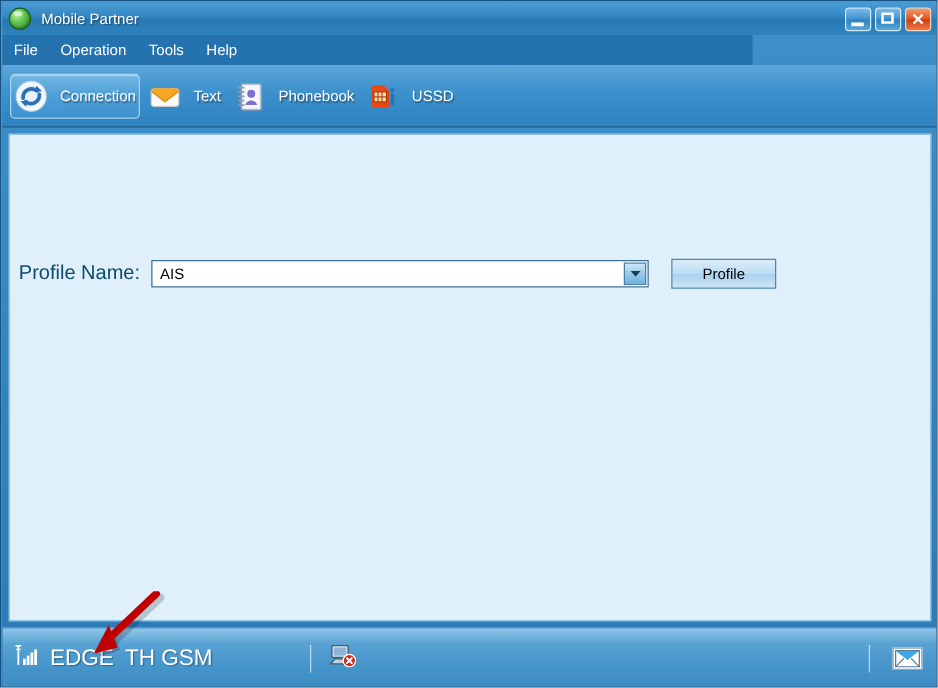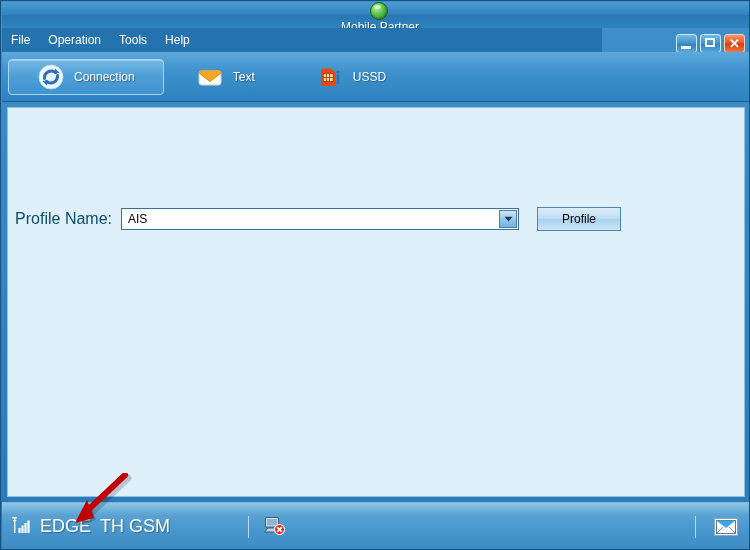--- a/index.html
+++ b/index.html
@@ -26,21 +26,20 @@
   }
 
   
   #title-bar {
     position: absolute;
     left: 1px; top: 1px;
     width: 748px; height: 26px;
     background: linear-gradient(180deg, #4b9cd3 0%, #3184c0 48%, #2878b2 52%, #2f84bd 100%);
     display: flex;
     align-items: center;
-    flex-direction: column;
   }
   #title-bar-icon {
     width: 16px; height: 16px;
     margin-left: 5px;
     border-radius: 50%;
     background: radial-gradient(circle at 34% 30%, #b7ef9c 0%, #5cc24a 45%, #2f8c28 100%);
     border: 1px solid #1d5f18;
     box-shadow: inset -1px -1px 2px rgba(0,0,0,.28);
     position: relative;
     flex: none;
@@ -131,21 +130,21 @@
     border-bottom: 1px solid #1b5c8d;
     display: flex;
     align-items: center;
     padding-left: 6px;
     box-sizing: border-box;
   }
   .tool-tab {
     height: 36px;
     display: flex;
     align-items: center;
-    padding: 0 28px;
+    padding: 0 2px;
     margin-right: 3px;
     border: 1px solid transparent;
     border-radius: 4px;
     box-sizing: border-box;
     cursor: pointer;
   }
   .tool-tab.active {
     background: linear-gradient(180deg, #72b7e4 0%, #4e9ed6 50%, #3e93cf 100%);
     border-color: #a7d6f0;
     box-shadow: inset 0 1px 0 rgba(255,255,255,.35);
@@ -330,20 +329,38 @@
       <span class="tool-icon">
         <svg width="28" height="28" viewBox="0 0 28 28">
           <rect x="3" y="8" width="22" height="14" rx="2.5" fill="#fbfbfb" stroke="#cfcfcf" stroke-width="1"></rect>
           <path d="M3 10.5 L14 19 L25 10.5 L25 9.5 A2 2 0 0 0 23 7.5 L5 7.5 A2 2 0 0 0 3 9.5 Z" fill="#f5a623"></path>
           <path d="M3.5 10.2 L14 18.4 L24.5 10.2" fill="none" stroke="#e08c10" stroke-width="1"></path>
         </svg>
       </span>
       <span class="tool-label">Text</span>
     </div>
 
+    <div class="tool-tab">
+      <span class="tool-icon">
+        <svg width="28" height="28" viewBox="0 0 28 28">
+          <rect x="7" y="4" width="16" height="21" rx="1.5" fill="#e9eef6" stroke="#8e9cb2" stroke-width="1.2"></rect>
+          <rect x="9" y="6" width="12" height="17" fill="#f7f9fc"></rect>
+          <circle cx="15" cy="12" r="3.2" fill="#7b6fd0"></circle>
+          <path d="M10.2 21 A5 5 0 0 1 19.8 21 Z" fill="#7b6fd0"></path>
+          <g stroke="#8e9cb2" stroke-width="1.4" stroke-linecap="round">
+            <line x1="5" y1="7" x2="9" y2="7"></line>
+            <line x1="5" y1="10.5" x2="9" y2="10.5"></line>
+            <line x1="5" y1="14" x2="9" y2="14"></line>
+            <line x1="5" y1="17.5" x2="9" y2="17.5"></line>
+            <line x1="5" y1="21" x2="9" y2="21"></line>
+          </g>
+        </svg>
+      </span>
+      <span class="tool-label">Phonebook</span>
+    </div>
 
     <div class="tool-tab">
       <span class="tool-icon">
         <svg width="28" height="28" viewBox="0 0 28 28">
           <path d="M5 7 A1.6 1.6 0 0 1 6.6 5.4 L15 5.4 L19.6 10 L19.6 21.4 A1.6 1.6 0 0 1 18 23 L6.6 23 A1.6 1.6 0 0 1 5 21.4 Z" fill="#e8490f"></path>
           <rect x="7.2" y="10.5" width="10" height="8" fill="#fbd9a0" stroke="#a03208" stroke-width="0.8"></rect>
           <g stroke="#a03208" stroke-width="0.8">
             <line x1="10.4" y1="10.5" x2="10.4" y2="18.5"></line>
             <line x1="13.6" y1="10.5" x2="13.6" y2="18.5"></line>
             <line x1="7.2" y1="14.5" x2="17.2" y2="14.5"></line>

